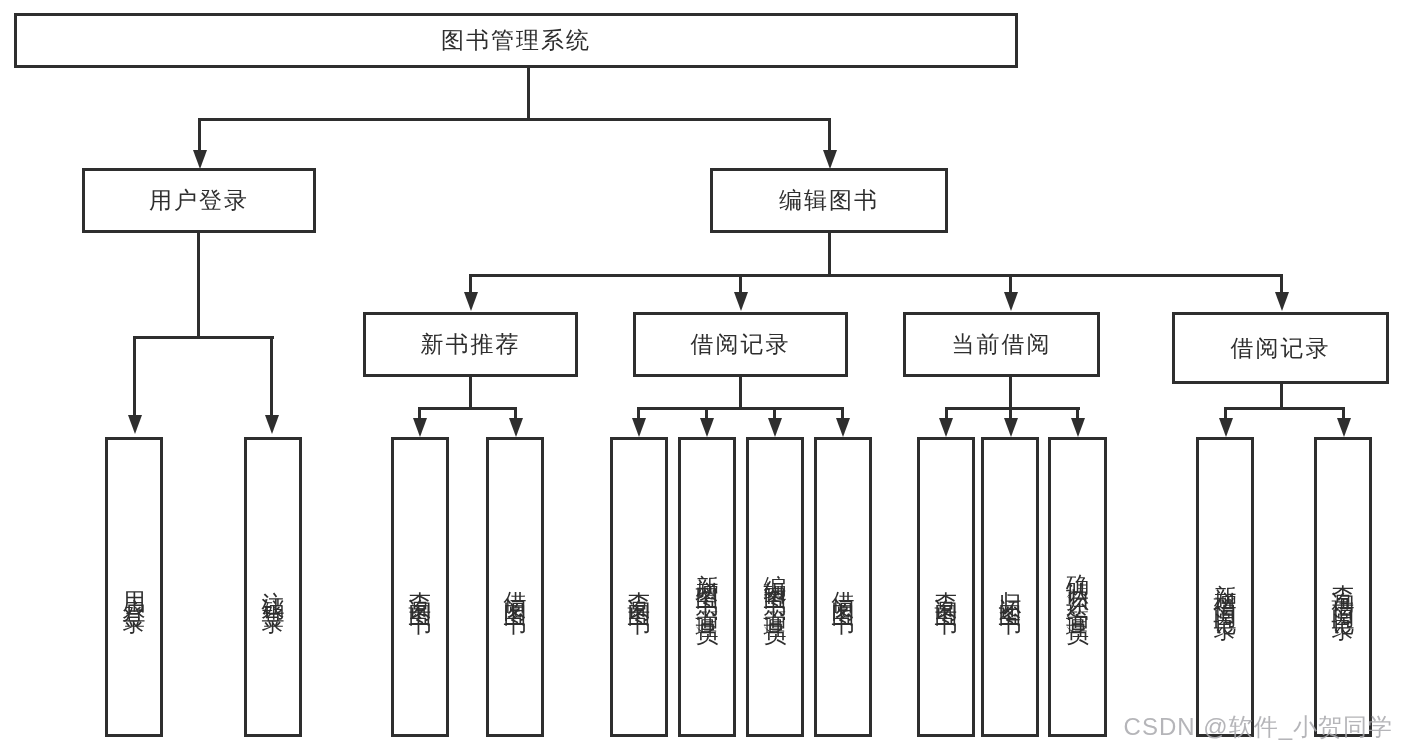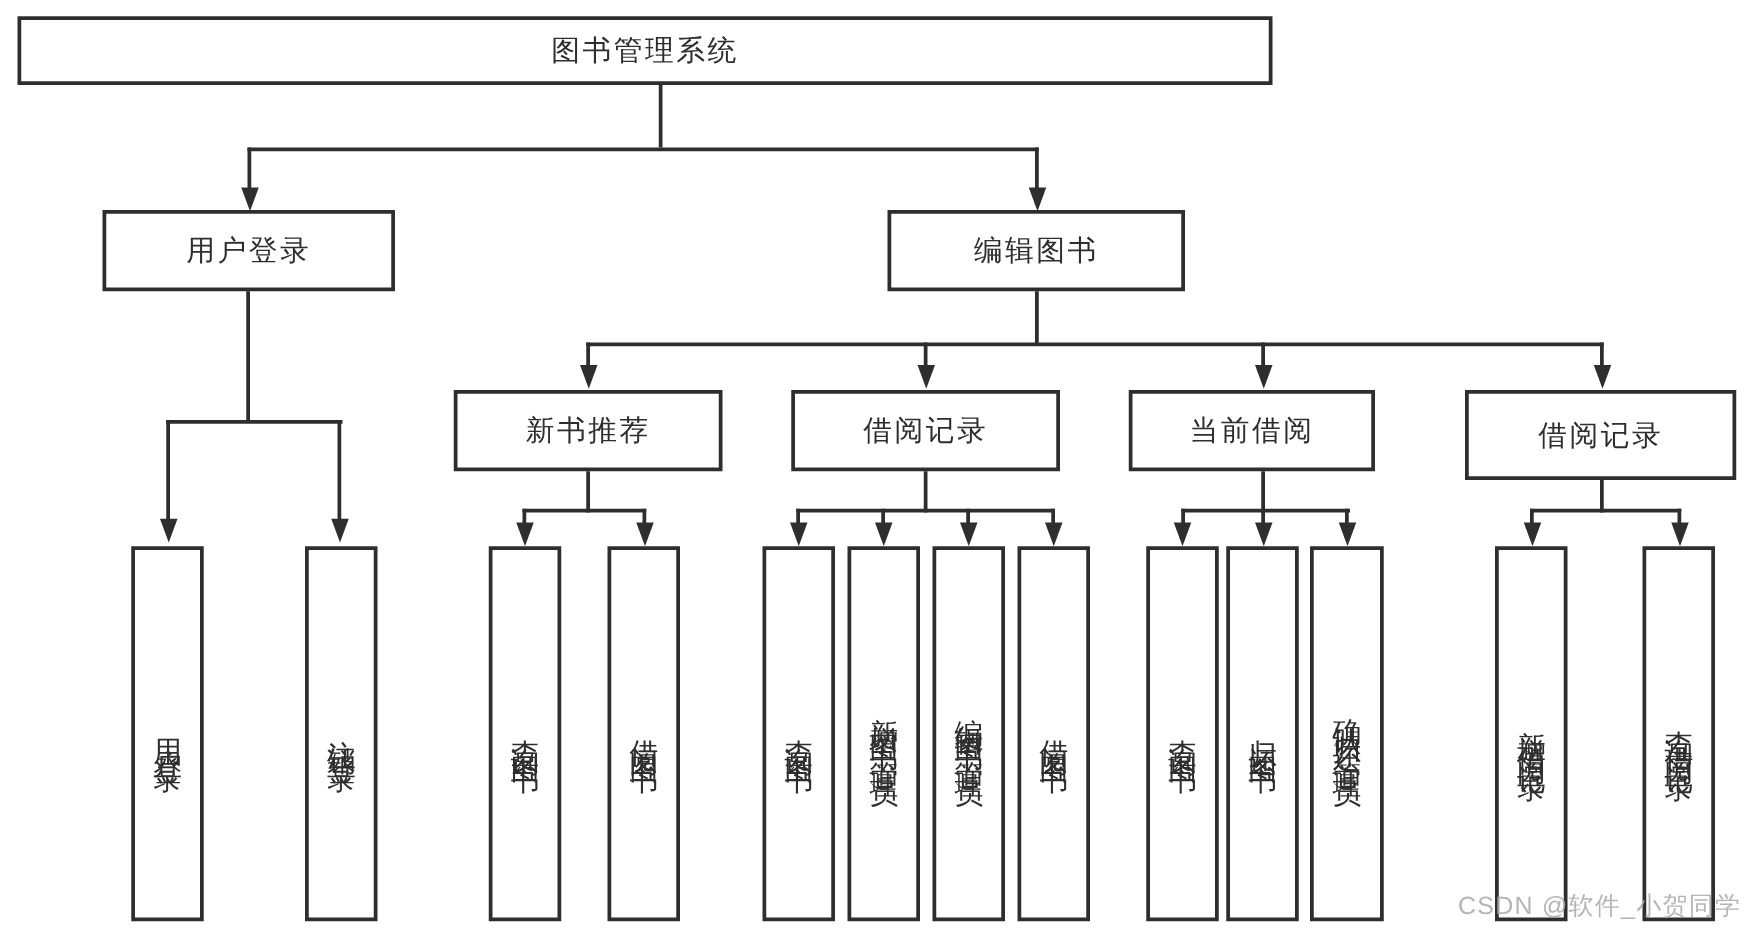--- a/index.html
+++ b/index.html
@@ -22,21 +22,21 @@
     letter-spacing:7px; line-height:1; white-space:nowrap;
   }
   .ln { position:absolute; background:var(--line); }
   .ah {
     position:absolute; width:0; height:0;
     border-left:7px solid transparent; border-right:7px solid transparent;
     border-top:19px solid var(--line);
   }
   .watermark {
     position:absolute; right:12px; top:711px;
-    font-size:20px; letter-spacing:1px;
+    font-size:24px; letter-spacing:1px;
     color:var(--wm); opacity:0.85; z-index:5;
   }
 </style>
 </head>
 <body>
 
 <div class="canvas">
 
   <div class="ln" style="left:527px;top:68px;width:3px;height:50px"></div>
   <div class="ln" style="left:198px;top:118px;width:633px;height:3px"></div>

